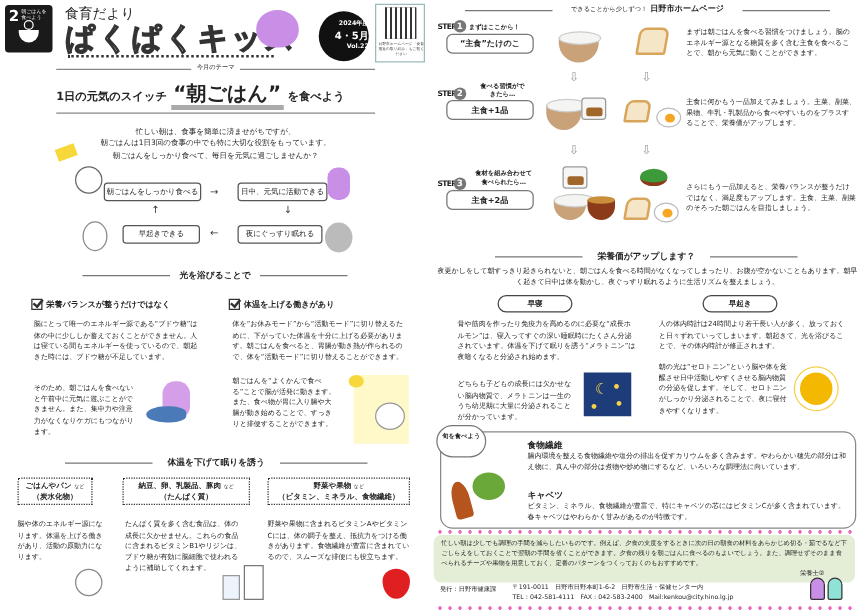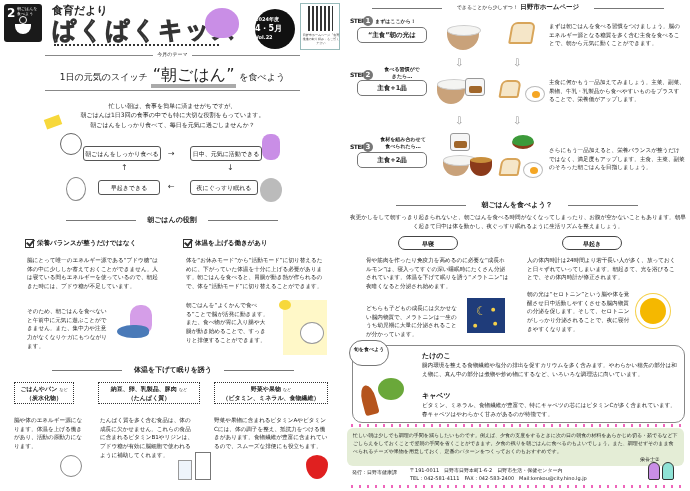--- a/index.html
+++ b/index.html
@@ -3,36 +3,36 @@
 <meta charset="utf-8">
 <style>
 *{box-sizing:border-box;margin:0;padding:0}
 body{width:690px;height:491px;background:#fff;font-family:"DejaVu Sans",sans-serif;color:#222;position:relative;overflow:hidden;font-size:6px;line-height:1.45}
 .abs{position:absolute}
 .sdg{left:4px;top:4px;width:38px;height:38px;background:#1a1a1a;border-radius:3px;color:#fff}
 .sdg .num{position:absolute;left:3px;top:1px;font-size:12px;font-weight:bold}
 .sdg .lbl{position:absolute;left:13px;top:3px;font-size:4px;line-height:1.2;width:22px}
 .sdg .bowl{position:absolute;left:11px;top:20px;width:16px;height:10px;background:#fff;border-radius:0 0 8px 8px}
 .sdg .steam{position:absolute;left:15px;top:12px;width:8px;height:8px;border:1.5px solid #fff;border-radius:50%}
-.t-small{left:52px;top:3px;font-size:11px;font-weight:bold}
+.t-small{left:52px;top:3px;font-size:11px;font-weight:normal}
 .t-big{left:52px;top:13px;font-size:24px;font-weight:bold;letter-spacing:2px;color:#fff;-webkit-text-stroke:1px #333;font-family:"DejaVu Sans",sans-serif}
 .t-dots{left:54px;top:44px;width:165px;border-top:2px dotted #333}
 .mascot-head{left:205px;top:8px;width:34px;height:30px;background:#c98ee6;border-radius:50% 50% 45% 45%}
-.vol{left:255px;top:9px;width:40px;height:40px;background:#111;border-radius:50%;color:#fff;text-align:left;font-weight:bold;font-size:5px;padding-top:7px;line-height:1.4}
+.vol{left:255px;top:9px;width:40px;height:40px;background:#111;border-radius:50%;color:#fff;text-align:right;font-weight:bold;font-size:5px;padding-top:7px;line-height:1.4}
 .vol .mm{font-size:8px}
 .qr{left:300px;top:3px;width:40px;height:47px;border:1px solid #9bb;}
 .qr .code{position:absolute;left:7px;top:2px;width:25px;height:25px;background:repeating-linear-gradient(90deg,#111 0 2px,#fff 2px 4px),#111;opacity:.85}
 .qr .cap{position:absolute;left:1px;top:30px;width:38px;font-size:3px;text-align:center;line-height:1.3;color:#444}
 .sec-head{text-align:center;font-size:7px;font-weight:bold;position:absolute}
 .sec-head:before,.sec-head:after{content:"";position:absolute;top:50%;width:70px;border-top:1px solid #777}
 .sec-head:before{right:100%;margin-right:6px}
 .sec-head:after{left:100%;margin-left:6px}
 .theme-label{left:0;width:345px;top:51px;font-size:5px;text-align:center}
 .theme-line{left:45px;top:55px;width:255px;border-top:1px solid #888}
-.theme-title{left:45px;width:255px;top:63px;text-align:center;font-size:9px;font-weight:normal}
+.theme-title{left:45px;width:255px;top:63px;text-align:left;font-size:9px;font-weight:bold}
 .theme-title .hl{font-size:16px;border-bottom:4px solid #aaa;padding:0 2px}
 .theme-line2{left:45px;top:90px;width:255px;border-top:1px solid #888}
 .intro{left:20px;width:305px;top:101px;text-align:center;font-size:6px;line-height:1.55}
 .cbox{border:1px solid #555;border-radius:3px;height:15px;text-align:center;font-size:6px;line-height:13px;background:#fff}
 .arrow{font-size:8px;color:#333}
 .col-h{font-weight:bold;font-size:6.5px}
 .chk{display:inline-block;width:9px;height:9px;border:1.5px solid #333;margin-right:3px;vertical-align:middle;position:relative}
 .chk:after{content:"";position:absolute;left:2px;top:-2px;width:3px;height:6px;border:solid #333;border-width:0 2px 2px 0;transform:rotate(40deg)}
 .para{font-size:5.6px;line-height:1.55}
 .foodbox{border:1.5px dotted #333;text-align:center;font-size:6px;font-weight:bold;padding:1px 2px;line-height:1.5}
@@ -105,21 +105,21 @@
 <div class="abs cbox" style="left:190px;top:146px;width:72px">日中、元気に活動できる</div>
 <div class="abs" style="left:262px;top:134px;width:18px;height:26px;background:#c98ee6;border-radius:8px"></div>
 <div class="abs arrow" style="left:227px;top:162px">↓</div>
 <div class="abs arrow" style="left:121px;top:162px">↑</div>
 <div class="abs cbox" style="left:98px;top:180px;width:62px">早起きできる</div>
 <div class="abs arrow" style="left:168px;top:181px">←</div>
 <div class="abs cbox" style="left:190px;top:180px;width:68px">夜にぐっすり眠れる</div>
 <div class="abs" style="left:260px;top:178px;width:22px;height:24px;background:#bbb;border-radius:50%"></div>
 <div class="abs" style="left:66px;top:177px;width:20px;height:24px;border:1px solid #888;border-radius:50%"></div>
 
-<div class="abs sec-head" style="left:142px;top:215px;width:60px">朝ごはんの役割</div>
+<div class="abs sec-head" style="left:142px;top:215px;width:60px">光を浴びることで</div>
 <div class="abs col-h" style="left:25px;top:239px"><span class="chk"></span><span>栄養バランスが整うだけではなく</span></div>
 <div class="abs para" style="left:27px;top:256px;width:134px">脳にとって唯一のエネルギー源である“ブドウ糖”は体の中に少ししか蓄えておくことができません。人は寝ている間もエネルギーを使っているので、朝起きた時には、ブドウ糖が不足しています。</div>
 <div class="abs para" style="left:27px;top:307px;width:82px">そのため、朝ごはんを食べないと午前中に元気に遊ぶことができません。また、集中力や注意力がなくなりケガにもつながります。</div>
 <div class="abs" style="left:130px;top:305px;width:22px;height:30px;background:#d59ee8;border-radius:10px"></div>
 <div class="abs" style="left:117px;top:325px;width:32px;height:13px;background:#4a7ab8;border-radius:50% 40% 40% 50%"></div>
 
 <div class="abs col-h" style="left:183px;top:239px"><span class="chk"></span><span>体温を上げる働きがあり</span></div>
 <div class="abs para" style="left:186px;top:256px;width:142px">体を“お休みモード”から“活動モード”に切り替えるために、下がっていた体温を十分に上げる必要があります。朝ごはんを食べると、胃腸が動き熱が作られるので、体を“活動モード”に切り替えることができます。</div>
 <div class="abs para" style="left:186px;top:301px;width:84px">朝ごはんを“よくかんで食べる”ことで脳が活発に動きます。また、食べ物が胃に入り腸や大腸が動き始めることで、すっきりと排便することができます。</div>
 <div class="abs" style="left:283px;top:300px;width:44px;height:55px;background:#fff8c8"></div>
@@ -146,21 +146,21 @@
   <div><span>野菜や果物</span> <small>など</small></div>
   <div>（ビタミン、ミネラル、食物繊維）</div>
 </div>
 <div class="abs para" style="left:214px;top:416px;width:114px">野菜や果物に含まれるビタミンAやビタミンCには、体の調子を整え、抵抗力をつける働きがあります。食物繊維が豊富に含まれているので、スムーズな排便にも役立ちます。</div>
 <div class="abs" style="left:306px;top:455px;width:22px;height:24px;background:#e02020;border-radius:50% 50% 50% 50%/40% 40% 60% 60%"></div>
 
 <div class="abs" style="left:385px;top:5px;width:10px"></div>
 <div class="abs sec-head" style="left:448px;top:3px;width:140px;font-size:6.5px"><span style="font-size:5px;font-weight:normal">できることから少しずつ！</span> <span>日野市ホームページ</span></div>
 
 <div class="abs step" style="left:350px;top:16px"><span class="lab">STEP</span><span class="circ">1</span> <span style="font-size:5px">まずはここから！</span></div>
-<div class="abs sbox" style="left:357px;top:27px">“主食”朝の光は</div>
+<div class="abs sbox" style="left:357px;top:27px">“主食”たけのこ</div>
 <div class="abs bowl-w" style="left:447px;top:30px"></div>
 <div class="abs bread" style="left:510px;top:22px"></div>
 <div class="abs para" style="left:549px;top:22px;width:136px">まずは朝ごはんを食べる習慣をつけましょう。脳のエネルギー源となる糖質を多く含む主食を食べることで、朝から元気に動くことができます。</div>
 <div class="abs down" style="left:455px;top:56px">⇩</div>
 <div class="abs down" style="left:513px;top:56px">⇩</div>
 
 <div class="abs step" style="left:350px;top:70px"><span class="lab">STEP</span><span class="circ">2</span></div>
 <div class="abs" style="left:382px;top:66px;width:40px;font-size:5px;font-weight:bold;text-align:center;line-height:1.3">食べる習慣ができたら…</div>
 <div class="abs sbox" style="left:357px;top:80px">主食+1品</div>
 <div class="abs bowl-w" style="left:437px;top:84px;width:28px"></div>
@@ -175,21 +175,21 @@
 <div class="abs" style="left:378px;top:136px;width:50px;font-size:5px;font-weight:bold;text-align:center;line-height:1.3">食材を組み合わせて食べられたら…</div>
 <div class="abs sbox" style="left:357px;top:152px">主食+2品</div>
 <div class="abs natto" style="left:450px;top:133px"></div>
 <div class="abs bowl-w" style="left:443px;top:160px;width:26px;height:16px"></div>
 <div class="abs miso" style="left:470px;top:160px"></div>
 <div class="abs salad" style="left:512px;top:135px"></div>
 <div class="abs bread" style="left:500px;top:158px;width:20px;height:18px"></div>
 <div class="abs egg" style="left:523px;top:162px"></div>
 <div class="abs para" style="left:549px;top:146px;width:136px">さらにもう一品加えると、栄養バランスが整うだけではなく、満足度もアップします。主食、主菜、副菜のそろった朝ごはんを目指しましょう。</div>
 
-<div class="abs sec-head" style="left:472px;top:200px;width:90px">朝ごはんを食べよう？</div>
+<div class="abs sec-head" style="left:472px;top:200px;width:90px">栄養価がアップします？</div>
 <div class="abs para" style="left:350px;top:213px;width:336px;text-align:center">夜更かしをして朝すっきり起きられないと、朝ごはんを食べる時間がなくなってしまったり、お腹が空かないこともあります。朝早く起きて日中は体を動かし、夜ぐっすり眠れるように生活リズムを整えましょう。</div>
 
 <div class="abs pill" style="left:398px;top:236px">早寝</div>
 <div class="abs para" style="left:366px;top:256px;width:144px">骨や筋肉を作ったり免疫力を高めるのに必要な“成長ホルモン”は、寝入ってすぐの深い睡眠時にたくさん分泌されています。体温を下げて眠りを誘う“メラトニン”は夜暗くなると分泌され始めます。</div>
 <div class="abs para" style="left:366px;top:304px;width:96px">どちらも子どもの成長には欠かせない脳内物質で、メラトニンは一生のうち幼児期に大量に分泌されることが分かっています。</div>
 <div class="abs night" style="left:467px;top:298px">
   <span style="position:absolute;left:9px;top:5px;color:#f5d04a;font-size:12px">☾</span>
   <span style="position:absolute;left:24px;top:8px;color:#f5d04a;font-size:5px">●</span>
   <span style="position:absolute;left:26px;top:22px;color:#f5d04a;font-size:5px">●</span>
   <span style="position:absolute;left:6px;top:24px;color:#f5d04a;font-size:5px">●</span>
@@ -197,21 +197,21 @@
 
 <div class="abs pill" style="left:562px;top:236px">早起き</div>
 <div class="abs para" style="left:527px;top:256px;width:150px">人の体内時計は24時間より若干長い人が多く、放っておくと日々ずれていってしまいます。朝起きて、光を浴びることで、その体内時計が修正されます。</div>
 <div class="abs para" style="left:527px;top:290px;width:104px">朝の光は“セロトニン”という脳や体を覚醒させ日中活動しやすくさせる脳内物質の分泌を促します。そして、セロトニンがしっかり分泌されることで、夜に寝付きやすくなります。</div>
 <div class="abs sun" style="left:640px;top:298px"></div>
 
 <div class="abs seasonal"></div>
 <div class="abs cloud">旬を食べよう</div>
 <div class="abs" style="left:378px;top:378px;width:26px;height:22px;background:#6aa83a;border-radius:50%"></div>
 <div class="abs" style="left:362px;top:385px;width:14px;height:30px;background:#b5541d;border-radius:50% 50% 3px 3px;transform:rotate(-15deg)"></div>
-<div class="abs" style="left:422px;top:351px;font-size:7px;font-weight:bold">たけのこ</div>
+<div class="abs" style="left:422px;top:351px;font-size:7px;font-weight:bold">食物繊維</div>
 <div class="abs para" style="left:422px;top:361px;width:258px">腸内環境を整える食物繊維や塩分の排出を促すカリウムを多く含みます。やわらかい穂先の部分は和え物に、真ん中の部分は煮物や炒め物にするなど、いろいろな調理法に向いています。</div>
 <div class="abs" style="left:422px;top:391px;font-size:7px;font-weight:bold">キャベツ</div>
 <div class="abs para" style="left:422px;top:401px;width:258px">ビタミン、ミネラル、食物繊維が豊富で、特にキャベツの芯にはビタミンCが多く含まれています。春キャベツはやわらかく甘みがあるのが特徴です。</div>
 
 <div class="abs dotrow" style="left:348px;top:424px;width:336px"></div>
 <div class="abs tip">
   <div>忙しい朝は少しでも調理の手間を減らしたいものです。例えば、夕食の支度をするときに次の日の朝食の材料をあらかじめ切る・茹でるなど下ごしらえをしておくことで翌朝の手間を省くことができます。夕食の残りを朝ごはんに食べるのもよいでしょう。また、調理せずそのまま食べられるチーズや果物を用意しておく、定番のパターンをつくっておくのもおすすめです。</div>
 </div>
 <div class="abs" style="left:640px;top:456px;font-size:5px">栄養士②</div>
 <div class="abs footer" style="left:352px;top:468px">発行：日野市健康課</div>

